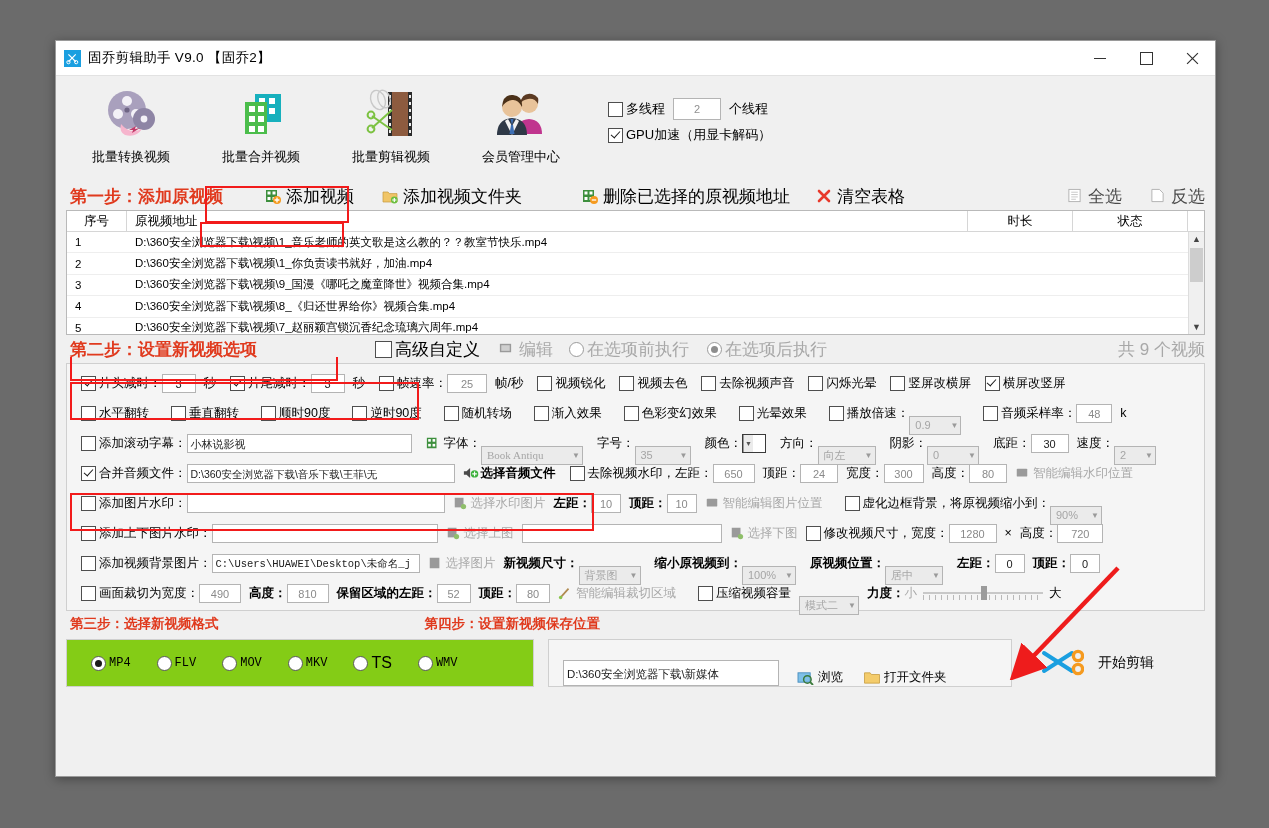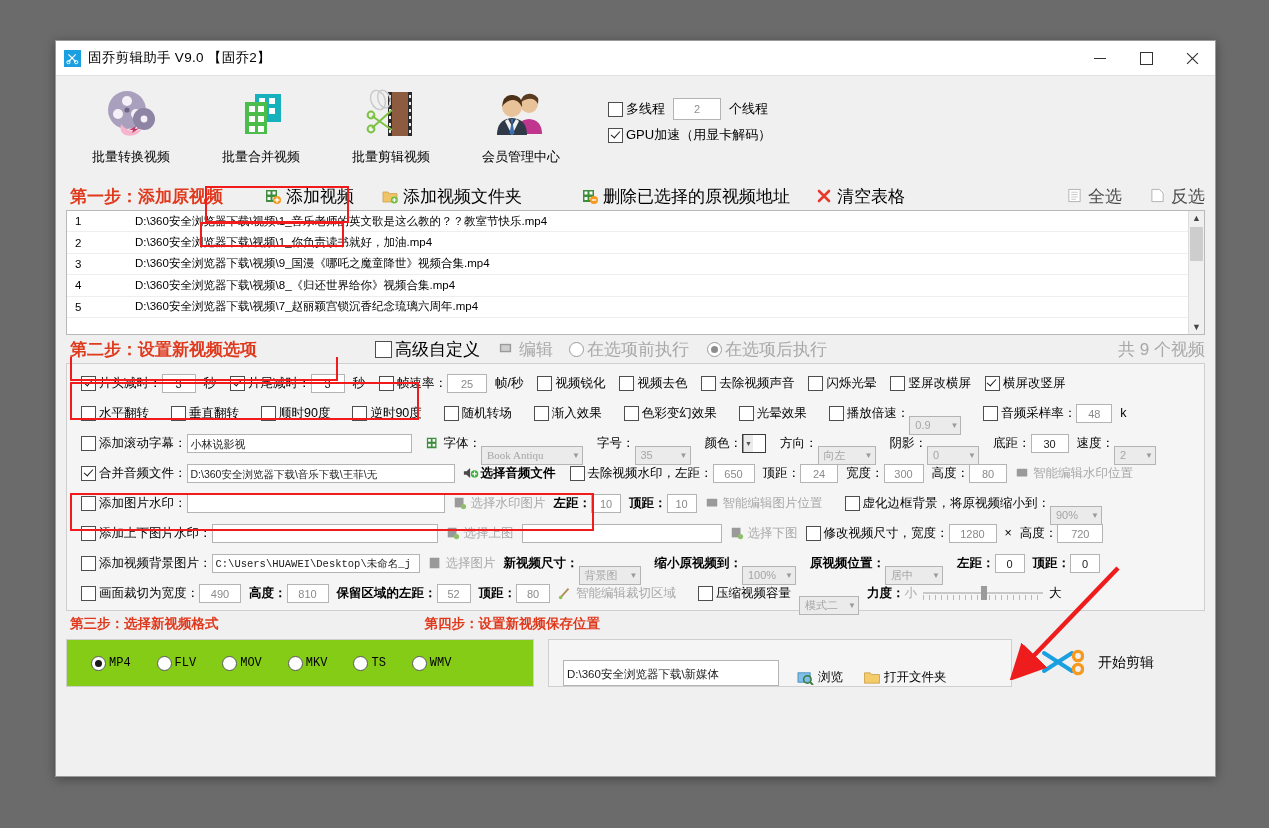--- a/index.html
+++ b/index.html
@@ -315,20 +315,27 @@
             <svg width="15" height="15" viewBox="0 0 16 16">
                 <path d="M2 1.5h8l4 4v9H2z" fill="#fff" stroke="#b0b0b0"></path>
               </svg>
           </span>
           <span>反选</span>
         </span>
       </span>
     </div>
 
     <div class="table">
+      <div class="thead">
+        <div class="th col0 c">序号</div>
+        <div class="th col1">原视频地址</div>
+        <div class="th col2 c">时长</div>
+        <div class="th col3 c">状态</div>
+        <div style="width:16px"></div>
+      </div>
       <div class="tbody">
         <div class="trow">
           <div class="td col0">1</div>
           <div class="td col1 cn">D:\360安全浏览器下载\视频\1_音乐老师的英文歌是这么教的？？教室节快乐.mp4</div>
           <div class="td col2"></div>
           <div class="td col3"></div>
         </div>
         <div class="trow">
           <div class="td col0">2</div>
           <div class="td col1 cn">D:\360安全浏览器下载\视频\1_你负责读书就好，加油.mp4</div>
@@ -789,21 +796,21 @@
         <span class="fmt">
           <span class="rb dark"></span>
           <span style="font-family:'Liberation Mono',monospace;font-size:12px">MOV</span>
           </span>
         <span class="fmt">
           <span class="rb dark"></span>
           <span style="font-family:'Liberation Mono',monospace;font-size:12px">MKV</span>
           </span>
         <span class="fmt">
           <span class="rb dark"></span>
-          <span style="font-family:Liberation Mono, monospace;font-size:12px">TS</span>
+          <span style="font-family:Liberation Sans, sans-serif;font-size:16px">TS</span>
           </span>
         <span class="fmt">
           <span class="rb dark"></span>
           <span style="font-family:'Liberation Mono',monospace;font-size:12px">WMV</span>
           </span>
       </div>
 
       <div class="savebox">
         <span class="tbox left dark" style="width:216px;height:26px;line-height:26px;font-size:11.5px">D:\360安全浏览器下载\新媒体</span>
         <span style="width:18px"></span>

